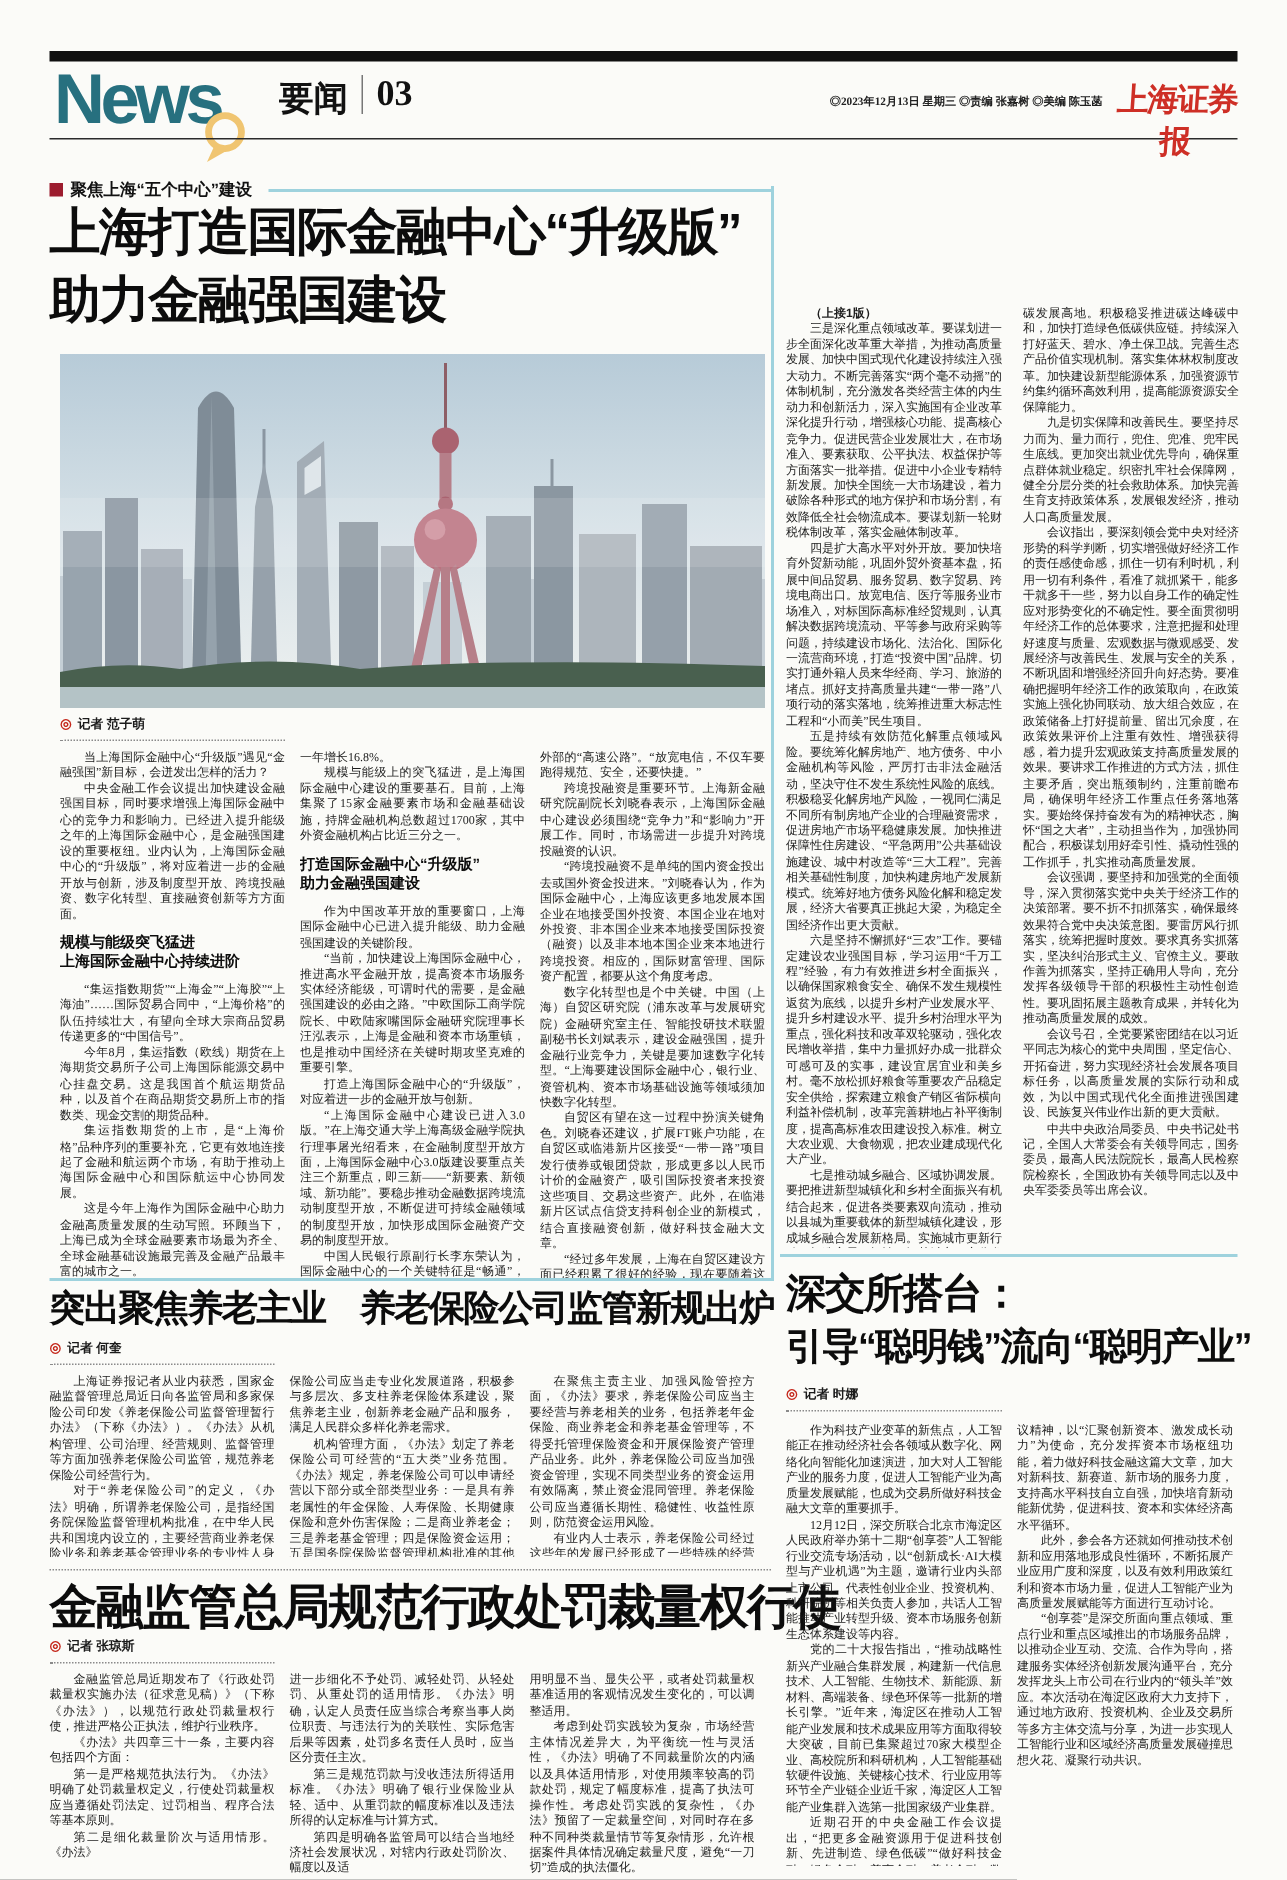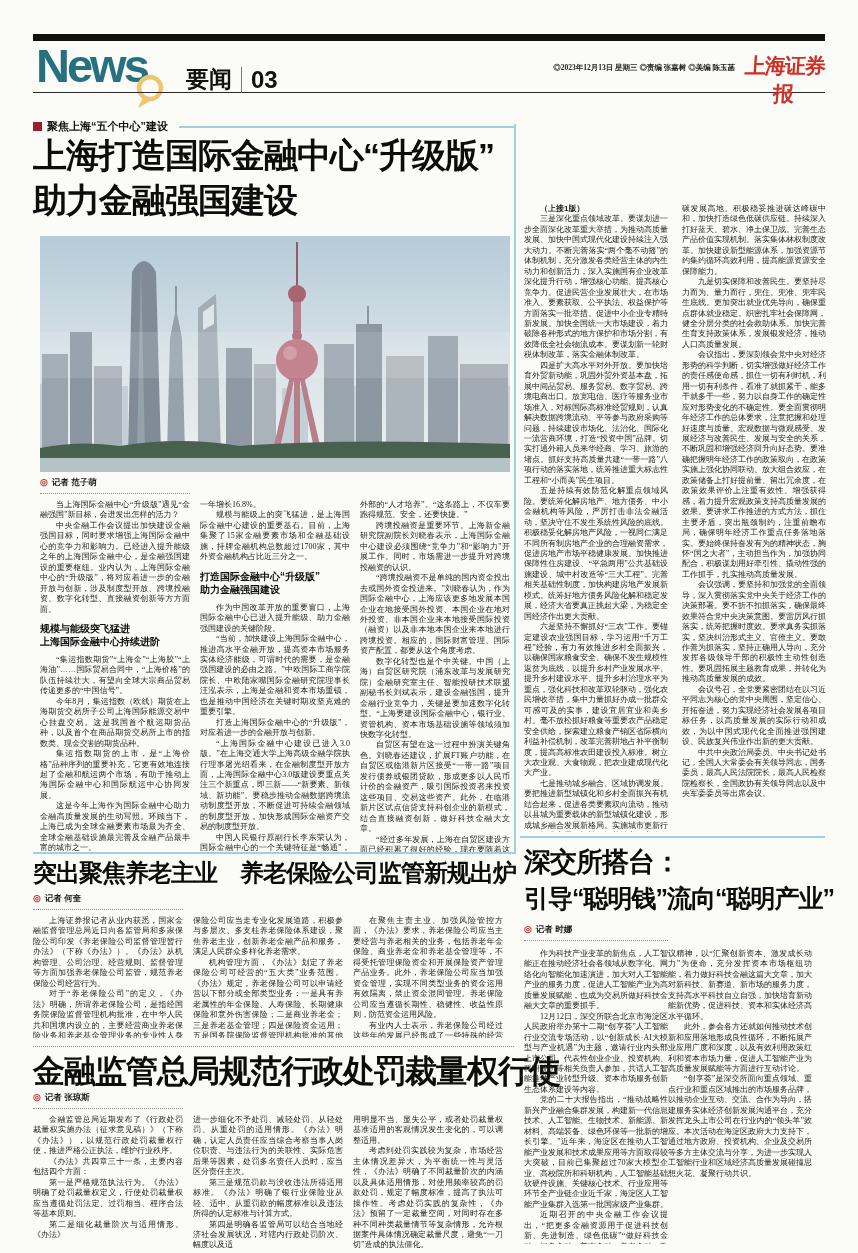--- a/index.html
+++ b/index.html
@@ -5,22 +5,22 @@
 <style>
   html,body{margin:0;padding:0;background:#9a9a9a;}
   .page{position:relative;width:858px;height:1253px;margin:0 auto;background:#fbfbf8;
         overflow:hidden;font-family:"Liberation Serif",serif;color:#1b1b1b;}
   
   .top-bar{position:absolute;left:33px;top:34px;width:792px;height:7px;background:#101010;}
   .header-rule{position:absolute;left:33px;top:92px;width:792px;height:1px;background:#2b2b2b;}
   .news-logo{position:absolute;left:36px;top:40px;font-family:"Liberation Sans",sans-serif;
              font-size:47px;font-weight:800;letter-spacing:-3px;color:#27707f;line-height:52px;}
   .logo-bubble{position:absolute;left:133px;top:74px;}
-  .section-block{position:absolute;left:186px;top:64px;display:flex;align-items:center;gap:9px;
-                 font-family:Liberation Sans, sans-serif;}
+  .section-block{position:absolute;left:186px;top:50px;display:flex;gap:9px;
+                 font-family:Liberation Serif, serif;}
   .section-title{font-size:23px;font-weight:800;color:#111;}
   .section-divider{width:1px;height:26px;background:#777;}
   .page-number{font-size:24px;font-weight:700;color:#111;}
   .dateline{position:absolute;left:400px;top:63px;width:335px;text-align:right;
             font-size:7.5px;color:#222;font-weight:700;}
   .masthead{position:absolute;left:740px;top:52px;width:88px;text-align:center;
             font-size:21px;font-weight:900;color:#ce2f26;font-family:"Liberation Serif",serif;
             transform:skewX(-4deg);letter-spacing:-1px;}
   
   .cyan{background:#9ed2dd;position:absolute;}
@@ -71,21 +71,21 @@
   .penalty .art-headline{font-size:32px;line-height:34px;}
   .penalty .byline{margin-top:4px;}
   .penalty .cols{margin-top:6px;height:141px;}
   
   .szse{position:absolute;left:524px;top:844px;width:302px;}
   .szse-headline{font-family:"Liberation Sans",sans-serif;font-weight:900;color:#0c0c0c;
                  letter-spacing:-1px;}
   .szse-headline .l1{display:block;font-size:27px;line-height:36px;}
   .szse-headline .l2{display:block;font-size:25px;line-height:36px;white-space:nowrap;}
   .szse .byline{margin-top:8px;width:144px;}
-  .szse .cols{margin-top:8px;gap:0;height:295px;}
+  .szse .cols{margin-top:8px;gap:10px;height:295px;}
   .szse .col{width:144px;}
 </style>
 </head>
 <body>
 
 <div class="page">
 
   <div class="top-bar"></div>
   <div class="news-logo">News</div>
   <div class="logo-bubble">
@@ -211,21 +211,21 @@
       <div>
           <p>作为中国改革开放的重要窗口，上海国际金融中心已进入提升能级、助力金融强国建设的关键阶段。</p>
           <p>“当前，加快建设上海国际金融中心，推进高水平金融开放，提高资本市场服务实体经济能级，可谓时代的需要，是金融强国建设的必由之路。”中欧国际工商学院院长、中欧陆家嘴国际金融研究院理事长汪泓表示，上海是金融和资本市场重镇，也是推动中国经济在关键时期攻坚克难的重要引擎。</p>
           <p>打造上海国际金融中心的“升级版”，对应着进一步的金融开放与创新。</p>
           <p>“上海国际金融中心建设已进入3.0版。”在上海交通大学上海高级金融学院执行理事屠光绍看来，在金融制度型开放方面，上海国际金融中心3.0版建设要重点关注三个新重点，即三新——“新要素、新领域、新功能”。要稳步推动金融数据跨境流动制度型开放，不断促进可持续金融领域的制度型开放，加快形成国际金融资产交易的制度型开放。</p>
           <p>中国人民银行原副行长李东荣认为，国际金融中心的一个关键特征是“畅通”，对应的配置涉及安全高效的资金流通、国际规则的接轨、人才培养、制度设计等方方面面，即市场所理解的“硬环境”与“软环境”。</p>
         </div>
     </div>
     <div class="col">
       <div>
-          <p class="cont">外部的“人才培养”。“这条路上，不仅车要跑得规范、安全，还要快捷。”</p>
+          <p class="cont">外部的“高速公路”。“放宽电信，不仅车要跑得规范、安全，还要快捷。”</p>
           <p>跨境投融资是重要环节。上海新金融研究院副院长刘晓春表示，上海国际金融中心建设必须围绕“竞争力”和“影响力”开展工作。同时，市场需进一步提升对跨境投融资的认识。</p>
           <p>“跨境投融资不是单纯的国内资金投出去或国外资金投进来。”刘晓春认为，作为国际金融中心，上海应该更多地发展本国企业在地接受国外投资、本国企业在地对外投资、非本国企业来本地接受国际投资（融资）以及非本地本国企业来本地进行跨境投资。相应的，国际财富管理、国际资产配置，都要从这个角度考虑。</p>
           <p>数字化转型也是个中关键。中国（上海）自贸区研究院（浦东改革与发展研究院）金融研究室主任、智能投研技术联盟副秘书长刘斌表示，建设金融强国，提升金融行业竞争力，关键是要加速数字化转型。“上海要建设国际金融中心，银行业、资管机构、资本市场基础设施等领域须加快数字化转型。</p>
           <p>自贸区有望在这一过程中扮演关键角色。刘晓春还建议，扩展FT账户功能，在自贸区或临港新片区接受“一带一路”项目发行债券或银团贷款，形成更多以人民币计价的金融资产，吸引国际投资者来投资这些项目、交易这些资产。此外，在临港新片区试点信贷支持科创企业的新模式，结合直接融资创新，做好科技金融大文章。</p>
           <p>“经过多年发展，上海在自贸区建设方面已经积累了很好的经验，现在要随着这股东风进一步加快这个进程。”李东荣表示，近年来国家进一步加大对上海国际金融中心建设的支持力度，包括近期出台的《全面对接国际高标准经贸规则推进中国（上海）自由贸易试验区高水平制度型开放总体方案》，目的就是希望上海以自贸试验区为先行先试平台，探索经验、作出示范。</p>
         </div>
     </div>
   </div>
 
   <div class="jump">

